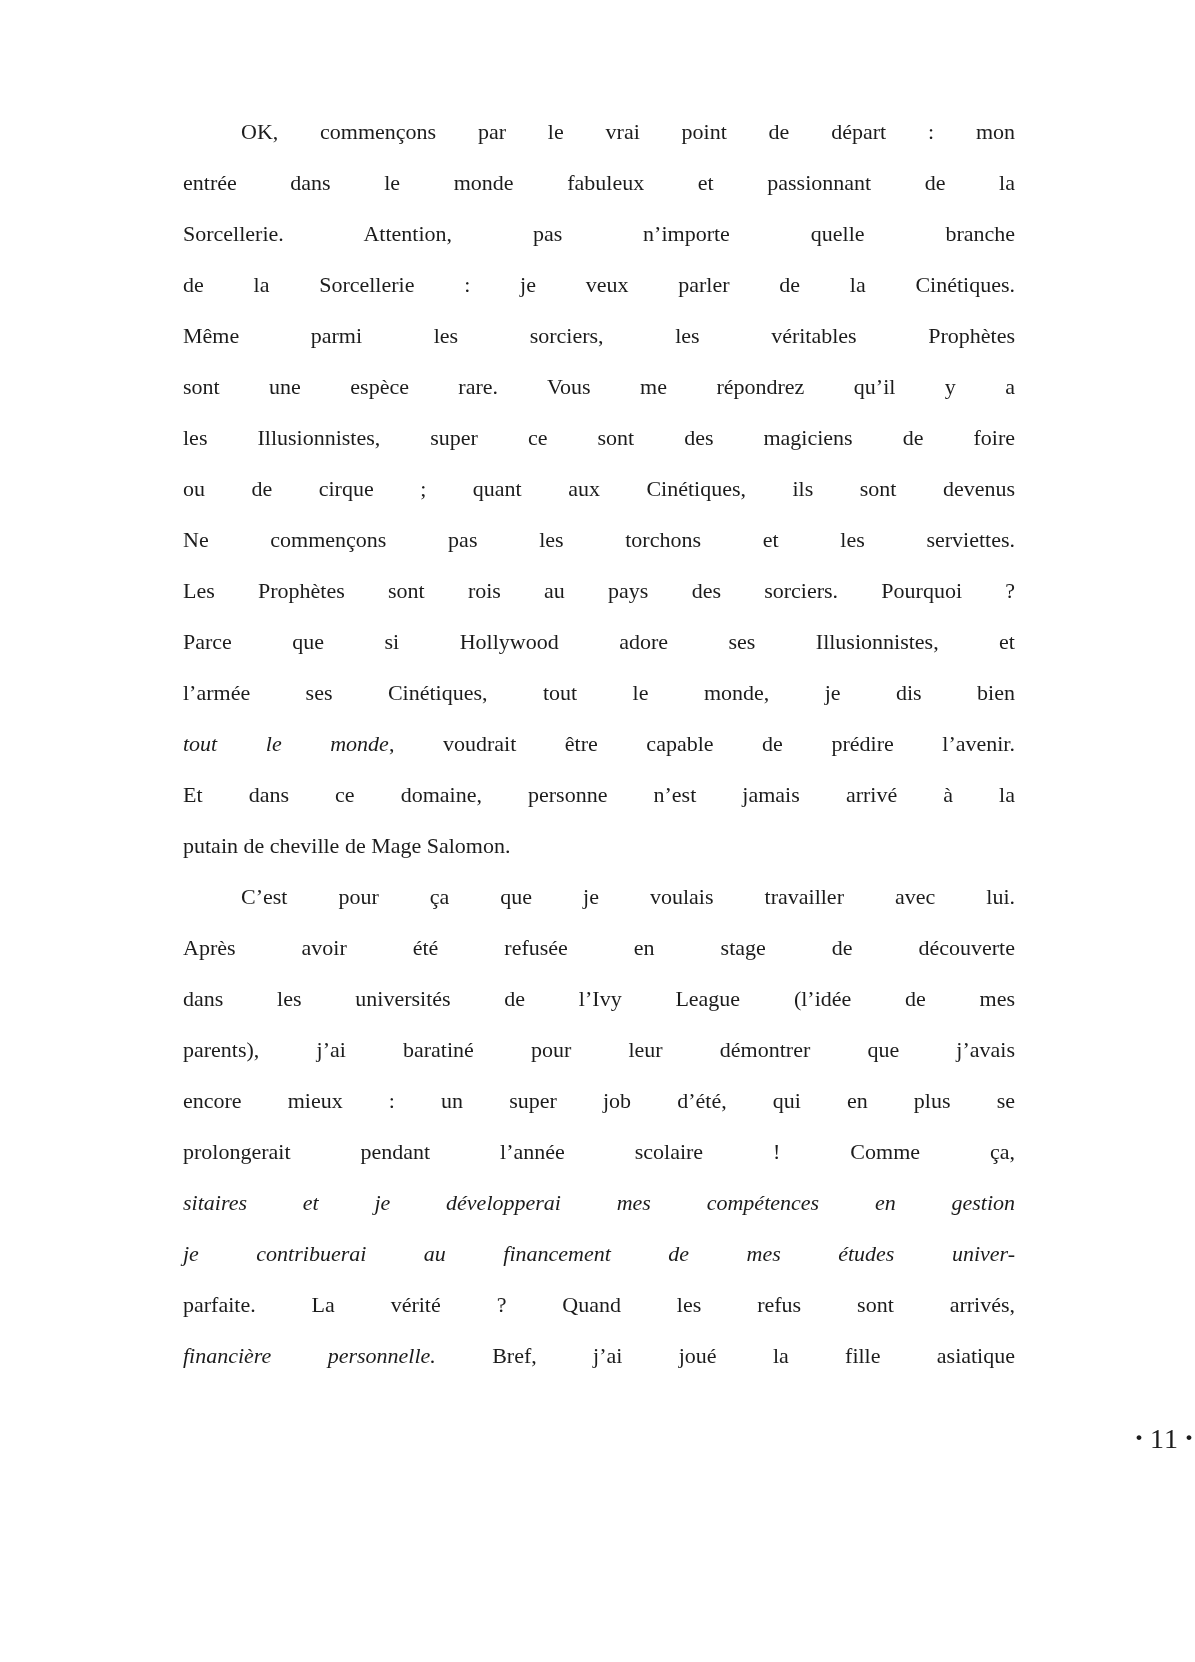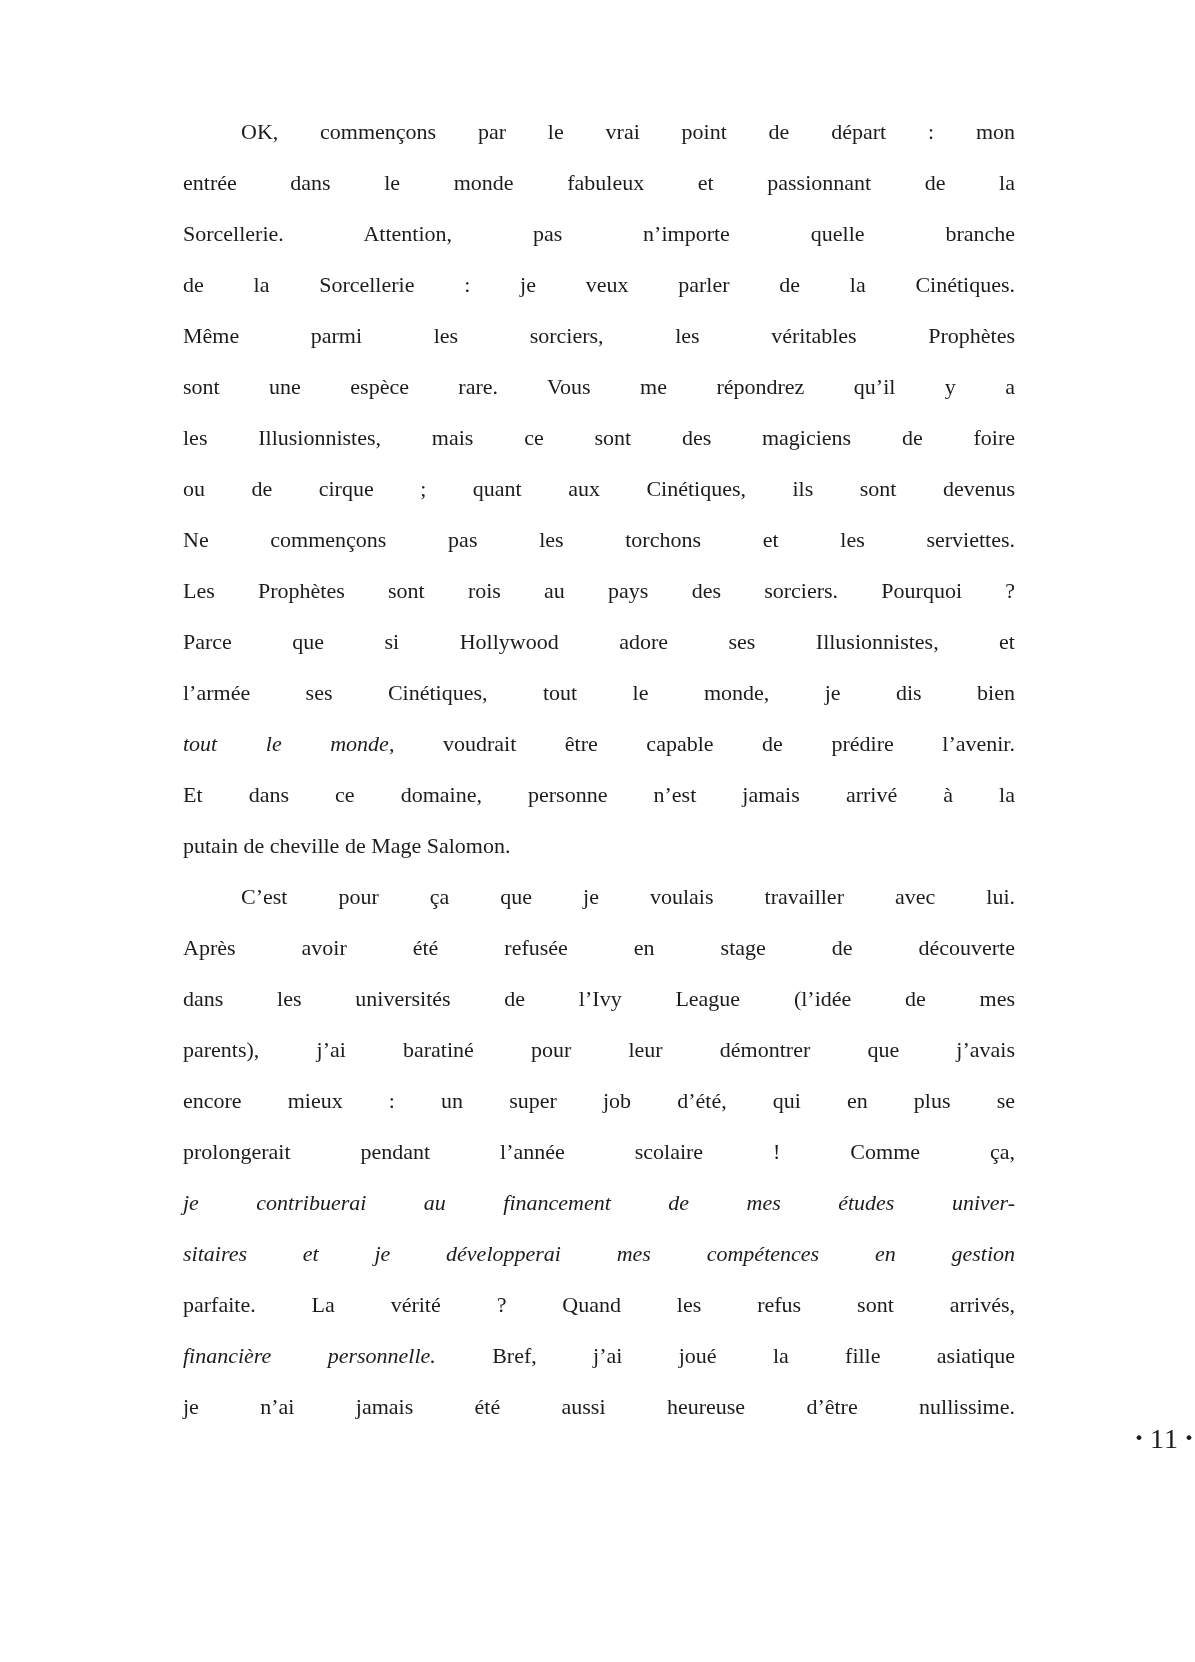--- a/index.html
+++ b/index.html
@@ -50,37 +50,36 @@
 <body>
 
 <div class="page">
   <div class="text-block">
       <div class="line indent"><span class="seg">OK, commençons par le vrai point de départ : mon</span></div>
       <div class="line"><span class="seg">entrée dans le monde fabuleux et passionnant de la</span></div>
       <div class="line"><span class="seg">Sorcellerie. Attention, pas n’importe quelle branche</span></div>
       <div class="line"><span class="seg">de la Sorcellerie : je veux parler de la Cinétiques.</span></div>
       <div class="line"><span class="seg">Même parmi les sorciers, les véritables Prophètes</span></div>
       <div class="line"><span class="seg">sont une espèce rare. Vous me répondrez qu’il y a</span></div>
-      <div class="line"><span class="seg">les Illusionnistes, mais ce sont des magiciens de foire</span></div>
+      <div class="line"><span class="seg">les Illusionnistes, super ce sont des magiciens de foire</span></div>
       <div class="line"><span class="seg">ou de cirque ; quant aux Cinétiques, ils sont devenus</span></div>
       <div class="line"><span class="seg">Ne commençons pas les torchons et les serviettes.</span></div>
       <div class="line"><span class="seg">Les Prophètes sont rois au pays des sorciers. Pourquoi ?</span></div>
       <div class="line"><span class="seg">Parce que si Hollywood adore ses Illusionnistes, et</span></div>
       <div class="line"><span class="seg">l’armée ses Cinétiques, tout le monde, je dis bien</span></div>
       <div class="line"><span class="seg italic">tout le monde</span><span class="seg">, voudrait être capable de prédire l’avenir.</span></div>
       <div class="line"><span class="seg">Et dans ce domaine, personne n’est jamais arrivé à la</span></div>
       <div class="line no-justify"><span class="seg">putain de cheville de Mage Salomon.</span></div>
       <div class="line indent"><span class="seg">C’est pour ça que je voulais travailler avec lui.</span></div>
       <div class="line"><span class="seg">Après avoir été refusée en stage de découverte</span></div>
       <div class="line"><span class="seg">dans les universités de l’Ivy League (l’idée de mes</span></div>
       <div class="line"><span class="seg">parents), j’ai baratiné pour leur démontrer que j’avais</span></div>
       <div class="line"><span class="seg">encore mieux : un super job d’été, qui en plus se</span></div>
       <div class="line"><span class="seg">prolongerait pendant l’année scolaire ! Comme ça,</span></div>
+      <div class="line"><span class="seg italic">sitaires et je développerai mes compétences en gestion</span></div>
       <div class="line"><span class="seg italic">je contribuerai au financement de mes études univer-</span></div>
-      <div class="line"><span class="seg italic">sitaires et je développerai mes compétences en gestion</span></div>
       <div class="line"><span class="seg">parfaite. La vérité ? Quand les refus sont arrivés,</span></div>
       <div class="line"><span class="seg italic">financière personnelle.</span><span class="seg"> Bref, j’ai joué la fille asiatique</span></div>
-      <div class="line"><span class="seg">je n’ai jamais été aussi heureuse d’être nullissime.</span></div>
     </div>
   <div class="page-number">
     <span class="dot left">·</span><span class="num">11</span><span class="dot right">·</span>
   </div>
 </div>
 
 </body></html>

